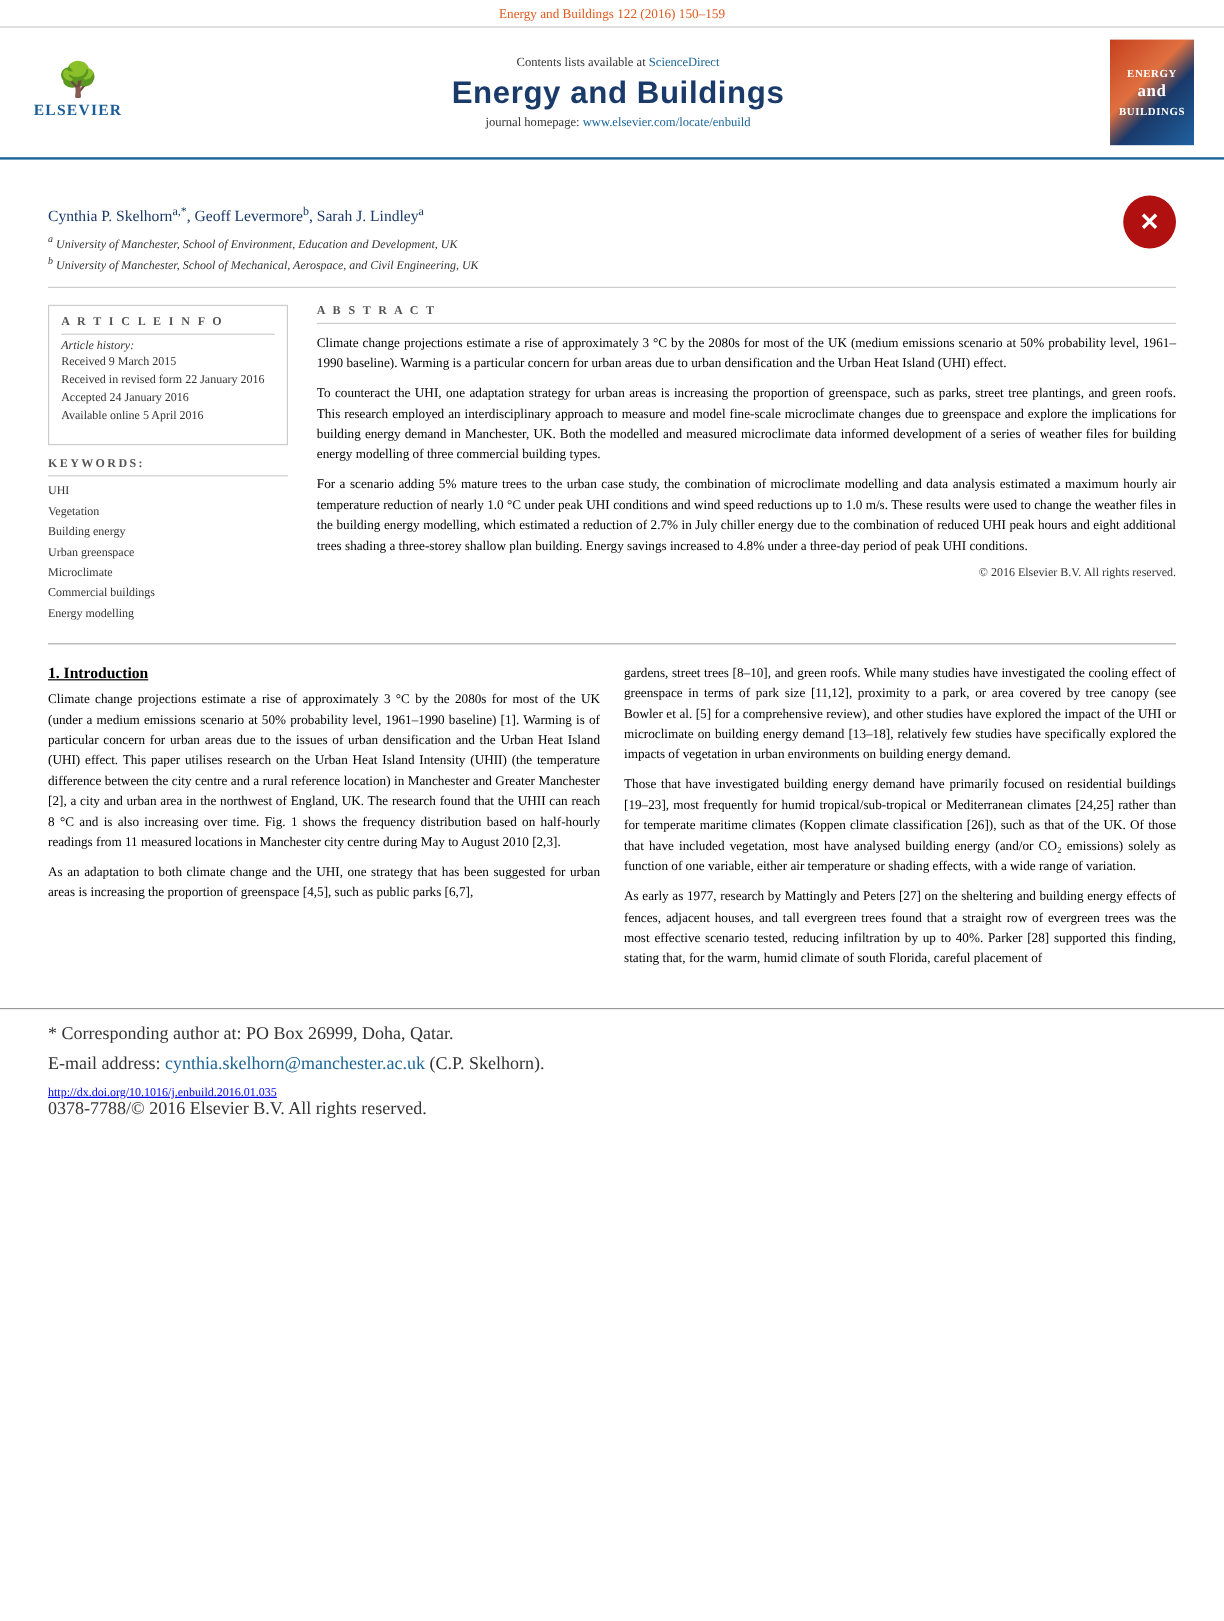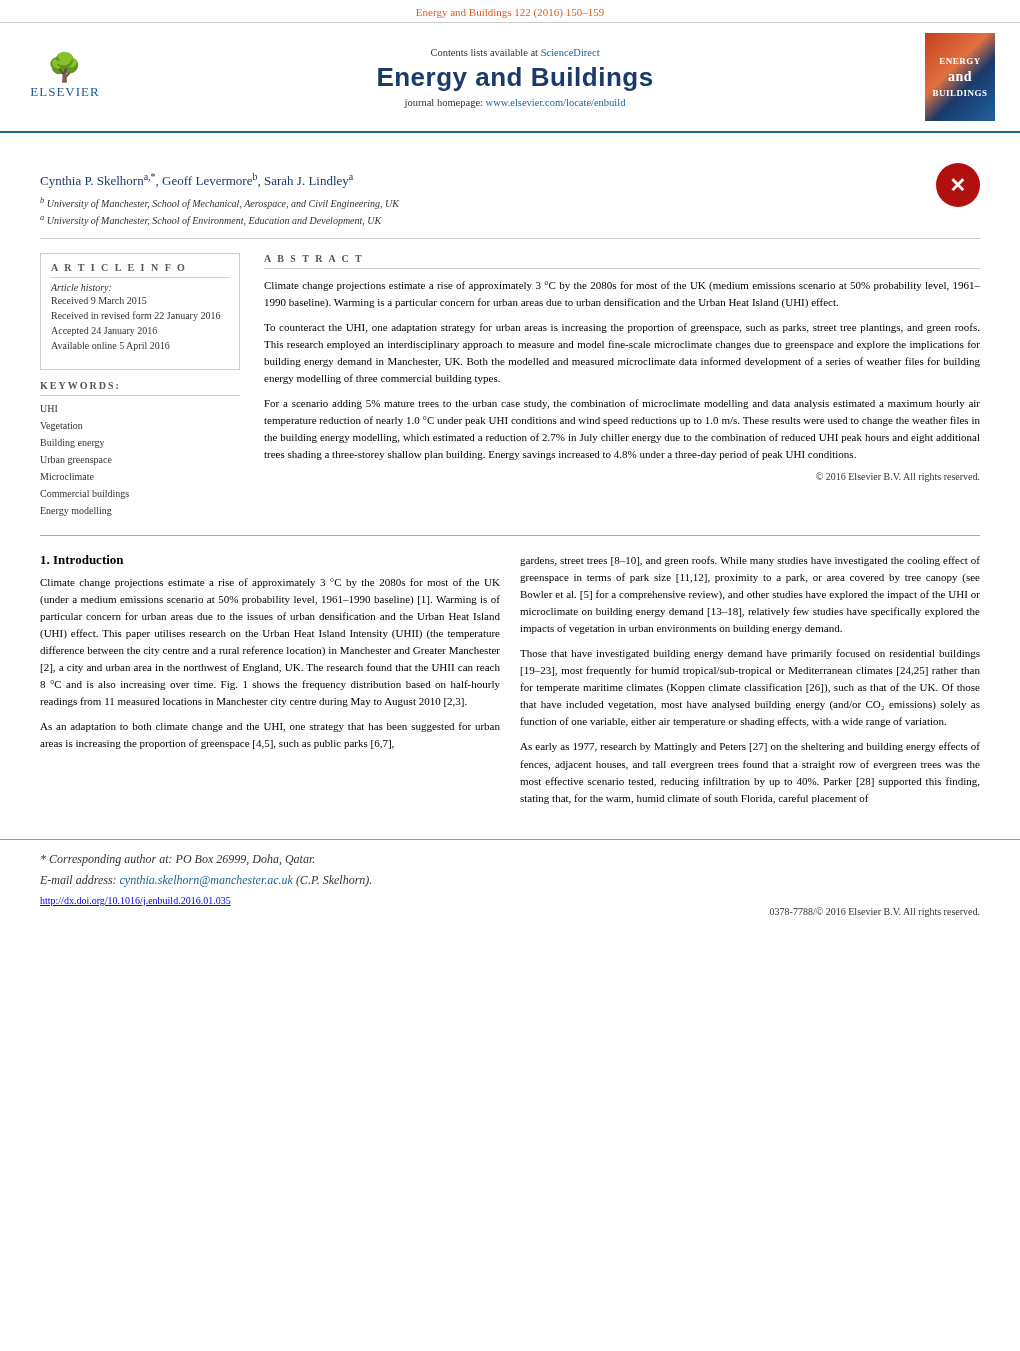--- a/index.html
+++ b/index.html
@@ -35,21 +35,21 @@
       display: flex;
       flex-direction: column;
       align-items: center;
     }
     .elsevier-logo .tree-icon {
       font-size: 28px;
       line-height: 1;
     }
     .elsevier-logo .brand-text {
       font-size: 13px;
-      font-weight: normal;
+      font-weight: bold;
       color: #1a5c96;
       letter-spacing: 1px;
       margin-top: 2px;
     }
     .journal-header-center {
       flex: 1;
       text-align: center;
     }
     .journal-header-center .contents-line {
       font-size: 10.5px;
@@ -261,57 +261,56 @@
     }
     .body-right {
       flex: 1;
     }
 
     .section-heading {
       font-size: 13px;
       font-weight: bold;
       color: #000;
       margin-bottom: 6px;
+      text-decoration: underline;
     }
     .body-text {
       font-size: 11px;
       line-height: 1.55;
       color: #000;
       text-align: justify;
     }
     .body-text p {
       margin-bottom: 8px;
     }
 
     
     .footer-section {
       padding: 10px 40px 16px;
       border-top: 1px solid #999;
       margin-top: 8px;
     }
     .footnote-line {
-      font-size: 12px;
+      font-size: 15px;
       color: #333;
       line-height: 1.5;
       margin-bottom: 3px;
-      font-style: italic;
     }
     .footnote-line a {
       color: #1a6496;
       text-decoration: none;
     }
     .doi-line {
       font-size: 10px;
       color: #1a6496;
       margin-top: 6px;
     }
     .issn-line {
-      font-size: 10px;
-      color: #333;
-      text-align: right;
+      font-size: 15px;
+      color: #333;
     }
   </style>
 </head>
 <body>
 
 <div class="top-bar">
   <span>Energy and Buildings 122 (2016) 150–159</span>
 </div>
 
 <div class="journal-header">
@@ -342,22 +341,22 @@
   <div class="paper-title-section">
     <div class="crossmark-badge">
       <div class="crossmark-circle">✕</div>
     </div>
     <div class="authors-line">
       <span class="author-name">Cynthia P. Skelhorn</span><span class="author-sup">a,*</span>, 
       <span class="author-name">Geoff Levermore</span><span class="author-sup">b</span>, 
       <span class="author-name">Sarah J. Lindley</span><span class="author-sup">a</span>
     </div>
     <div class="affiliations">
+      <div><sup>a</sup> <span>University of Manchester, School of Environment, Education and Development, UK</span></div>
       <div><sup>b</sup> <span>University of Manchester, School of Mechanical, Aerospace, and Civil Engineering, UK</span></div>
-      <div><sup>a</sup> <span>University of Manchester, School of Environment, Education and Development, UK</span></div>
     </div>
   </div>
 
   <div class="two-col">
 
     <div class="left-col">
       <div class="article-info-box">
         <div class="section-title">A R T I C L E   I N F O</div>
         <div class="info-group">
           <div class="info-label">Article history:</div>

